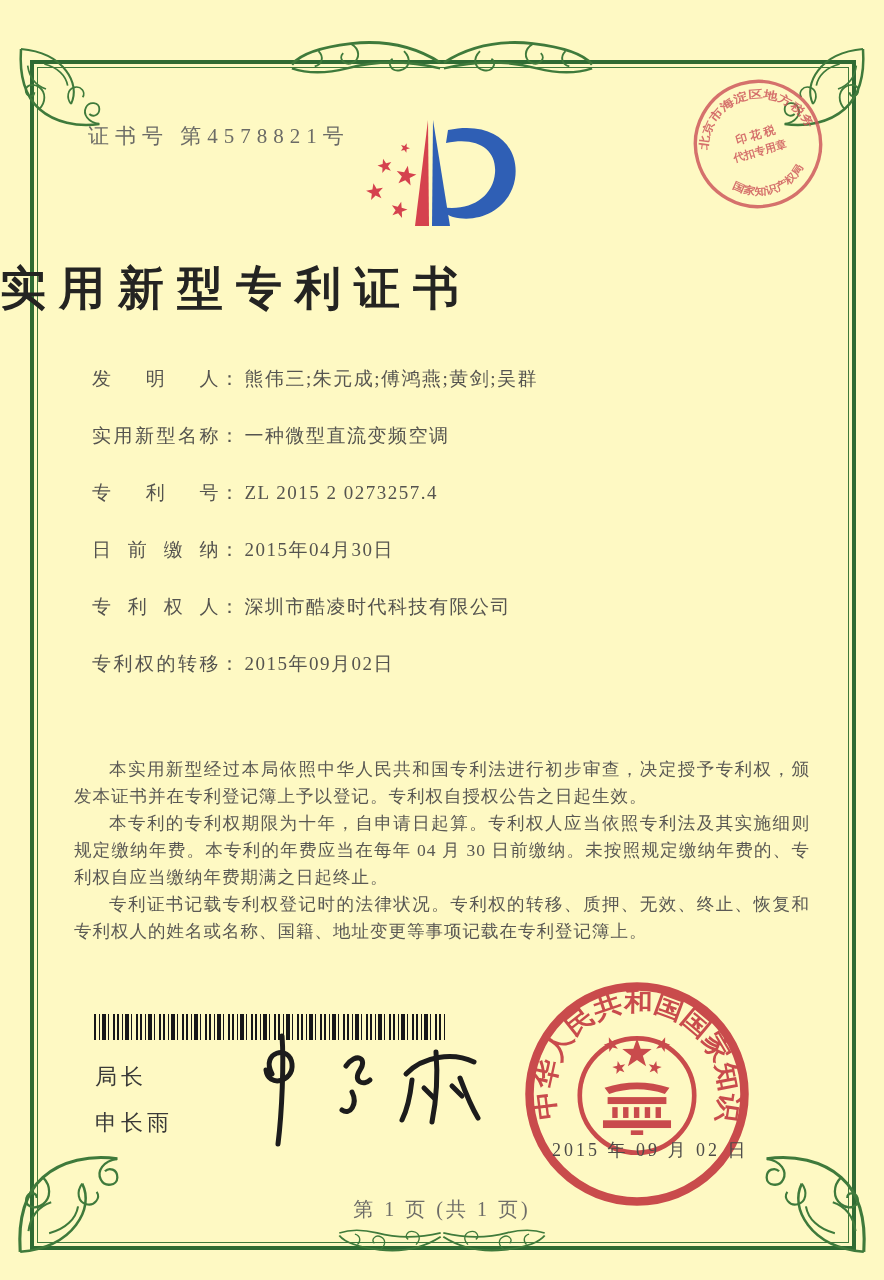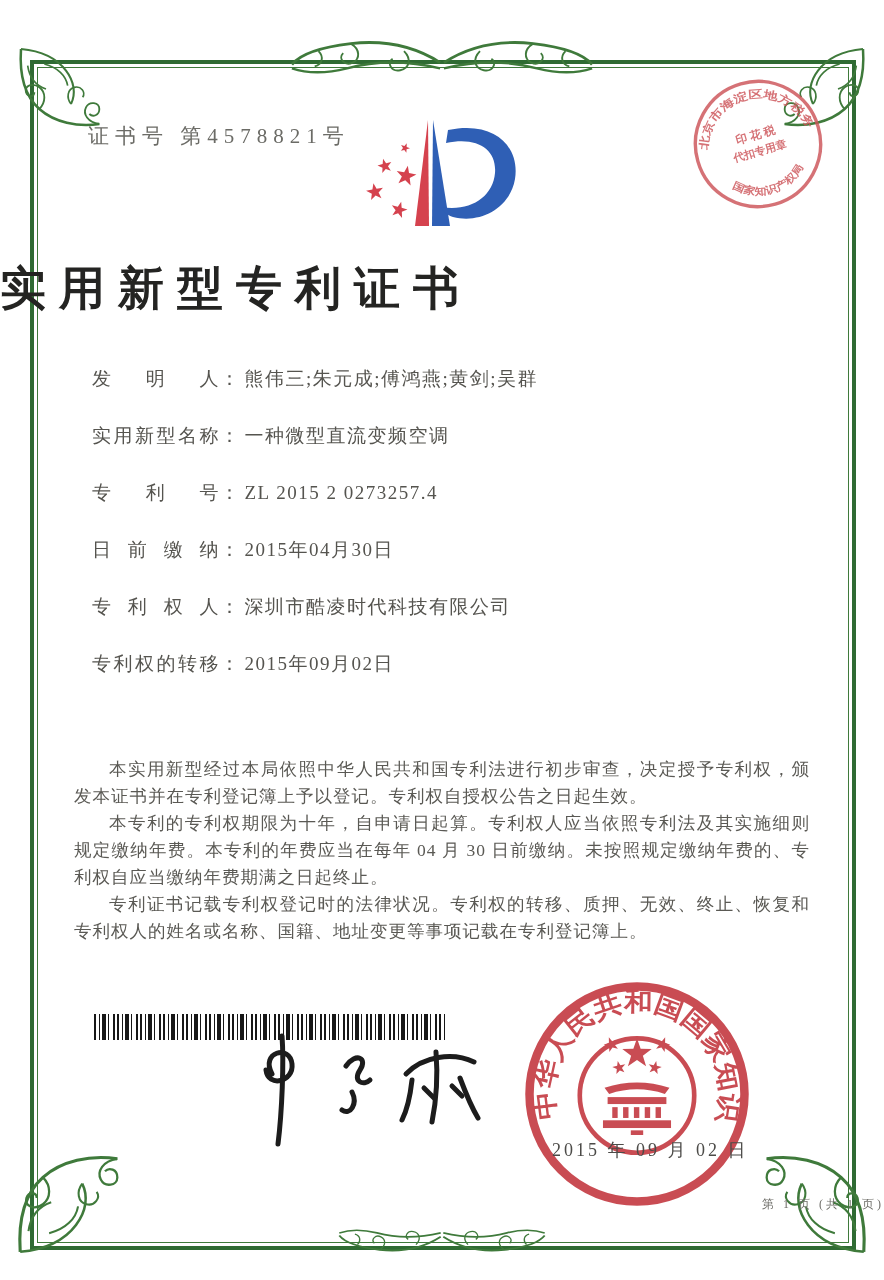--- a/index.html
+++ b/index.html
@@ -1,18 +1,18 @@
 <!DOCTYPE html>
 <html><head>
 <meta charset="utf-8">
 <style>
   html,body{margin:0;padding:0;background:#e8e8e4;}
   .page{
     position:relative;width:884px;height:1280px;margin:0 auto;
-    background:#ffffff;overflow:hidden;
+    background:#fef9c3;overflow:hidden;
     font-family:"Liberation Serif","DejaVu Serif",serif;
   }
   
   .frame{position:absolute;left:30px;top:60px;width:818px;height:1182px;
     border:4px solid #2f6b33;}
   .frame::after{content:"";position:absolute;left:3px;top:3px;right:3px;bottom:3px;
     border:1px solid #3f7a3b;}
   .orn{position:absolute;color:#3f7a3b;}
   
   .cert-no{position:absolute;left:88px;top:122px;font-size:21px;color:#6b6b66;
@@ -41,22 +41,22 @@
       #171717 5px 6px,transparent 6px 8px,
       #171717 8px 12px,transparent 12px 14px,
       #171717 14px 15px,transparent 15px 19px,
       #171717 19px 21px,transparent 21px 23px);}
   .officer{position:absolute;left:95px;top:1062px;font-size:22px;color:#3a3a38;}
   .officer div{margin-bottom:16px;letter-spacing:4px;}
   .signature{position:absolute;left:238px;top:1022px;}
   .main-seal{position:absolute;left:521px;top:978px;width:232px;height:232px;opacity:.88;}
   .seal-date{position:absolute;left:552px;top:1138px;font-size:18px;color:#4c4b48;
     letter-spacing:3px;z-index:3;}
-  .footer{position:absolute;left:0;top:1196px;width:100%;text-align:right;
-    font-size:12px;color:#6e6d68;letter-spacing:3px;}
+  .footer{position:absolute;left:0;top:1196px;width:100%;text-align:center;
+    font-size:20px;color:#6e6d68;letter-spacing:3px;}
 </style>
 </head>
 <body>
 
 <div class="page">
 
   <svg width="0" height="0" style="position:absolute">
     <defs>
       <polygon id="star" points="0,-10 2.35,-3.24 9.51,-3.09 3.8,1.24 5.88,8.09 0,4 -5.88,8.09 -3.8,1.24 -9.51,-3.09 -2.35,-3.24"></polygon>
       <g id="flourish" fill="none" stroke="currentColor">
@@ -157,20 +157,24 @@
   </div>
 
   <div class="paras">
     <p>本实用新型经过本局依照中华人民共和国专利法进行初步审查，决定授予专利权，颁发本证书并在专利登记簿上予以登记。专利权自授权公告之日起生效。</p>
     <p>本专利的专利权期限为十年，自申请日起算。专利权人应当依照专利法及其实施细则规定缴纳年费。本专利的年费应当在每年 04 月 30 日前缴纳。未按照规定缴纳年费的、专利权自应当缴纳年费期满之日起终止。</p>
     <p>专利证书记载专利权登记时的法律状况。专利权的转移、质押、无效、终止、恢复和专利权人的姓名或名称、国籍、地址变更等事项记载在专利登记簿上。</p>
   </div>
 
   <div class="barcode"></div>
 
+  <div class="officer">
+    <div>局长</div>
+    <div>申长雨</div>
+  </div>
 
   <svg class="signature" width="260" height="130" viewBox="0 0 260 130">
     <g fill="none" stroke="#1c1c1c" stroke-width="5" stroke-linecap="round">
       <path d="M34,52 C22,30 52,22 54,42 C56,60 30,66 28,48"></path>
       <path d="M44,14 C46,40 44,90 40,122"></path>
       <path d="M108,44 C118,30 130,36 122,48 C114,60 126,64 132,58"></path>
       <path d="M114,70 C120,82 112,94 104,88"></path>
       <path d="M168,52 C185,34 215,30 236,40"></path>
       <path d="M198,30 C200,55 198,80 194,100"></path>
       <path d="M174,58 C172,76 168,90 164,98"></path>

